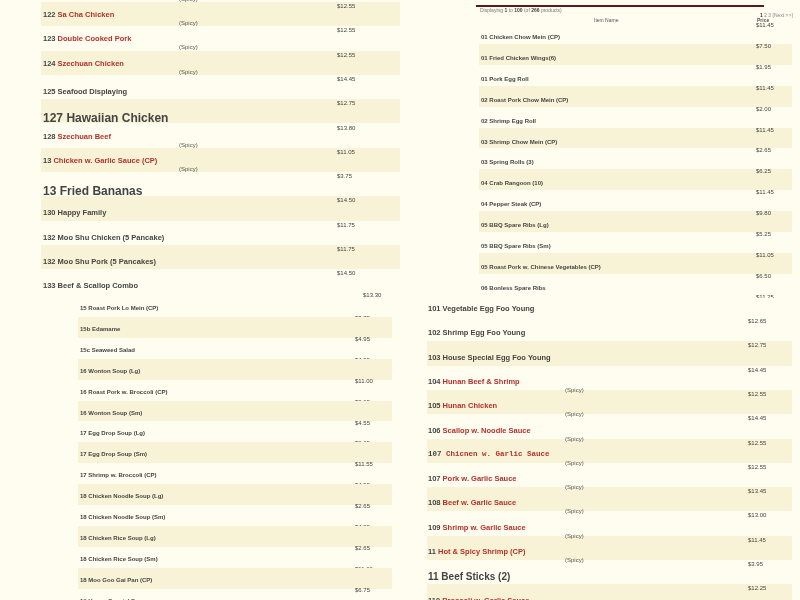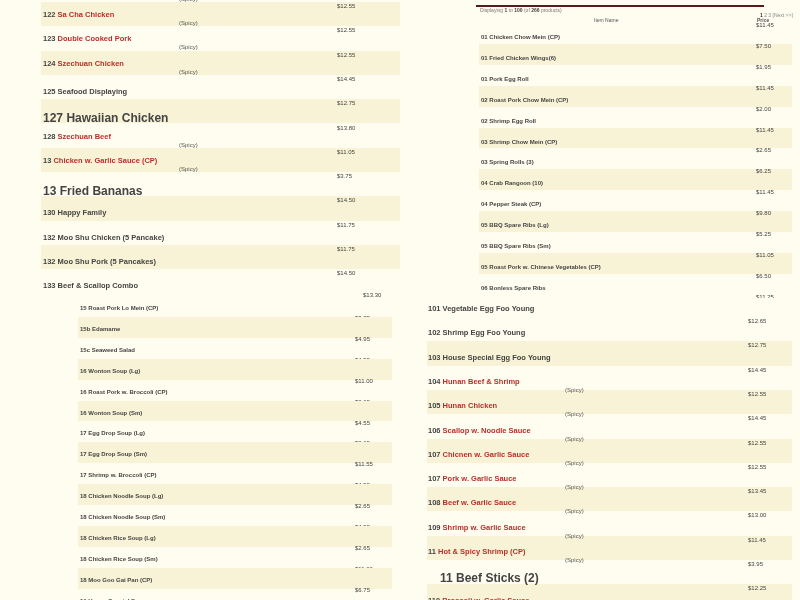--- a/index.html
+++ b/index.html
@@ -196,37 +196,37 @@
       <span class="price" style="left:348px;top:92.9px;">$12.55</span>
       <div class="row" style="top:116.2px;height:24.3px;left:27px;right:8px;"></div>
       <a class="name" style="left:28px;top:103.2px;font-size:7.5px;text-decoration:none;"><span>105</span> <span class="hl">Hunan Chicken</span></a>
       <span class="spicy" style="left:165px;top:113.2px;">(Spicy)</span>
       <span class="price" style="left:348px;top:117.2px;">$14.45</span>
       <div class="row shade" style="top:140.5px;height:24.3px;left:27px;right:8px;"></div>
       <a class="name" style="left:28px;top:127.5px;font-size:7.5px;text-decoration:none;"><span>106</span> <span class="hl">Scallop w. Noodle Sauce</span></a>
       <span class="spicy" style="left:165px;top:137.5px;">(Spicy)</span>
       <span class="price" style="left:348px;top:141.5px;">$12.55</span>
       <div class="row" style="top:164.8px;height:24.3px;left:27px;right:8px;"></div>
-      <a class="name" style="left:28px;top:151.8px;font-size:7.5px;text-decoration:none;"><span>107</span> <span class="hl">Chicnen w. Garlic Sauce</span></a>
+      <a class="name" style="left:28px;top:151.8px;font-size:7.5px;text-decoration:none;font-family:Liberation Mono, monospace;"><span>107</span> <span class="hl">Chicnen w. Garlic Sauce</span></a>
       <span class="spicy" style="left:165px;top:161.8px;">(Spicy)</span>
       <span class="price" style="left:348px;top:165.8px;">$12.55</span>
       <div class="row shade" style="top:189.1px;height:24.3px;left:27px;right:8px;"></div>
       <a class="name" style="left:28px;top:176.1px;font-size:7.5px;text-decoration:none;"><span>107</span> <span class="hl">Pork w. Garlic Sauce</span></a>
       <span class="spicy" style="left:165px;top:186.1px;">(Spicy)</span>
       <span class="price" style="left:348px;top:190.1px;">$13.45</span>
       <div class="row" style="top:213.4px;height:24.3px;left:27px;right:8px;"></div>
       <a class="name" style="left:28px;top:200.4px;font-size:7.5px;text-decoration:none;"><span>108</span> <span class="hl">Beef w. Garlic Sauce</span></a>
       <span class="spicy" style="left:165px;top:210.4px;">(Spicy)</span>
       <span class="price" style="left:348px;top:214.4px;">$13.00</span>
       <div class="row shade" style="top:237.70000000000002px;height:24.3px;left:27px;right:8px;"></div>
       <a class="name" style="left:28px;top:224.70000000000002px;font-size:7.5px;text-decoration:none;"><span>109</span> <span class="hl">Shrimp w. Garlic Sauce</span></a>
       <span class="spicy" style="left:165px;top:234.70000000000002px;">(Spicy)</span>
       <span class="price" style="left:348px;top:238.70000000000002px;">$11.45</span>
       <div class="row" style="top:262px;height:24.3px;left:27px;right:8px;"></div>
       <a class="name" style="left:28px;top:249px;font-size:7.5px;text-decoration:none;"><span>11</span> <span class="hl">Hot &amp; Spicy Shrimp (CP)</span></a>
       <span class="spicy" style="left:165px;top:259px;">(Spicy)</span>
       <span class="price" style="left:348px;top:263px;">$3.95</span>
       <div class="row shade" style="top:286.3px;height:24.3px;left:27px;right:8px;"></div>
-      <a class="name" style="left:40px;top:273.3px;font-size:12px;text-decoration:none;"><span>11</span> <span>Beef Sticks (2)</span></a>
+      <a class="name" style="left:28px;top:273.3px;font-size:10px;text-decoration:none;"><span>11</span> <span>Beef Sticks (2)</span></a>
       <span class="price" style="left:348px;top:287.3px;">$12.25</span>
       <a class="name" style="left:28px;top:297.6px;font-size:7.5px;text-decoration:none;"><span>110</span> <span class="hl">Broccoli w. Garlic Sauce</span></a>
     </div>
 </div>
 
 </body></html>

